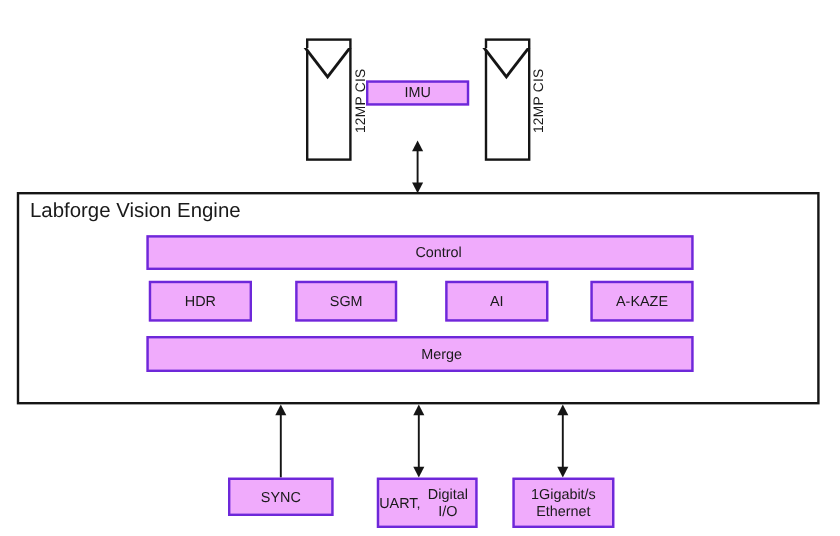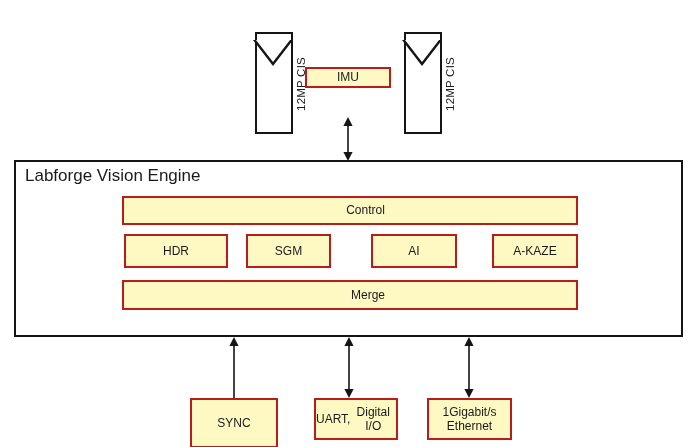--- a/index.html
+++ b/index.html
@@ -12,22 +12,22 @@
     width: 700px;
     height: 447px;
     background: #ffffff;
     font-family: "Liberation Sans", sans-serif;
     color: #1a1a1a;
     overflow: hidden;
   }
   .box {
     position: absolute;
     box-sizing: border-box;
-    border: 2px solid #b91c1c;
-    background: #fef9c3;
+    border: 2px solid #6d28d9;
+    background: #f0abfc;
     display: flex;
     align-items: center;
     justify-content: center;
     text-align: center;
     line-height: 1.18;
   }
   
   .cam-body {
     width: 38px;
     height: 102px;
@@ -120,21 +120,21 @@
       <polygon points="8,0 3.4,9 12.6,9" fill="#151515"></polygon>
       <polygon points="8,44 3.4,35 12.6,35" fill="#151515"></polygon>
     </svg>
   </div>
 
   <div id="engine-box"></div>
   <div id="engine-title">Labforge Vision Engine</div>
 
   <div class="box t12" style="left:122px; top:196px; width:456px; height:29px;padding-left:31px;">Control</div>
 
-  <div class="box t12" style="left:124px; top:234px; width:104px; height:34px;">HDR</div>
+  <div class="box t12" style="left:124px; top:234px; width:86px; height:34px;">HDR</div>
   <div class="box t12" style="left:246px; top:234px; width:85px; height:34px;">SGM</div>
   <div class="box t12" style="left:492px; top:234px; width:86px; height:34px;">A-KAZE</div>
   <div class="box t12" style="left:371px; top:234px; width:86px; height:34px;">AI</div>
 
   <div class="box t12" style="left:122px; top:280px; width:456px; height:30px;padding-left:36px;">Merge</div>
 
   <div class="arrow" style="left:226px; top:337px;">
     <svg width="16" height="61" viewBox="0 0 16 61">
       <line x1="8" y1="7" x2="8" y2="61" stroke="#151515" stroke-width="1.6"></line>
       <polygon points="8,0 3.4,9 12.6,9" fill="#151515"></polygon>
@@ -150,21 +150,21 @@
   </div>
 
   <div class="arrow" style="left:461px; top:337px;">
     <svg width="16" height="61" viewBox="0 0 16 61">
       <line x1="8" y1="7" x2="8" y2="54" stroke="#151515" stroke-width="1.6"></line>
       <polygon points="8,0 3.4,9 12.6,9" fill="#151515"></polygon>
       <polygon points="8,61 3.4,52 12.6,52" fill="#151515"></polygon>
     </svg>
   </div>
 
-  <div class="box t12" style="left:190px; top:398px; width:88px; height:50px;">
+  <div class="box t12" style="left:190px; top:398px; width:88px; height:32px;">
     <span>SYNC</span>
   </div>
 
   <div class="box t12" style="left:314px; top:398px; width:84px; height:42px; ">
     <span>UART,</span>
     <span>Digital I/O</span>
   </div>
 
   <div class="box t12" style="left:427px; top:398px; width:85px; height:42px; flex-direction:column;">
     <span>1Gigabit/s</span>

